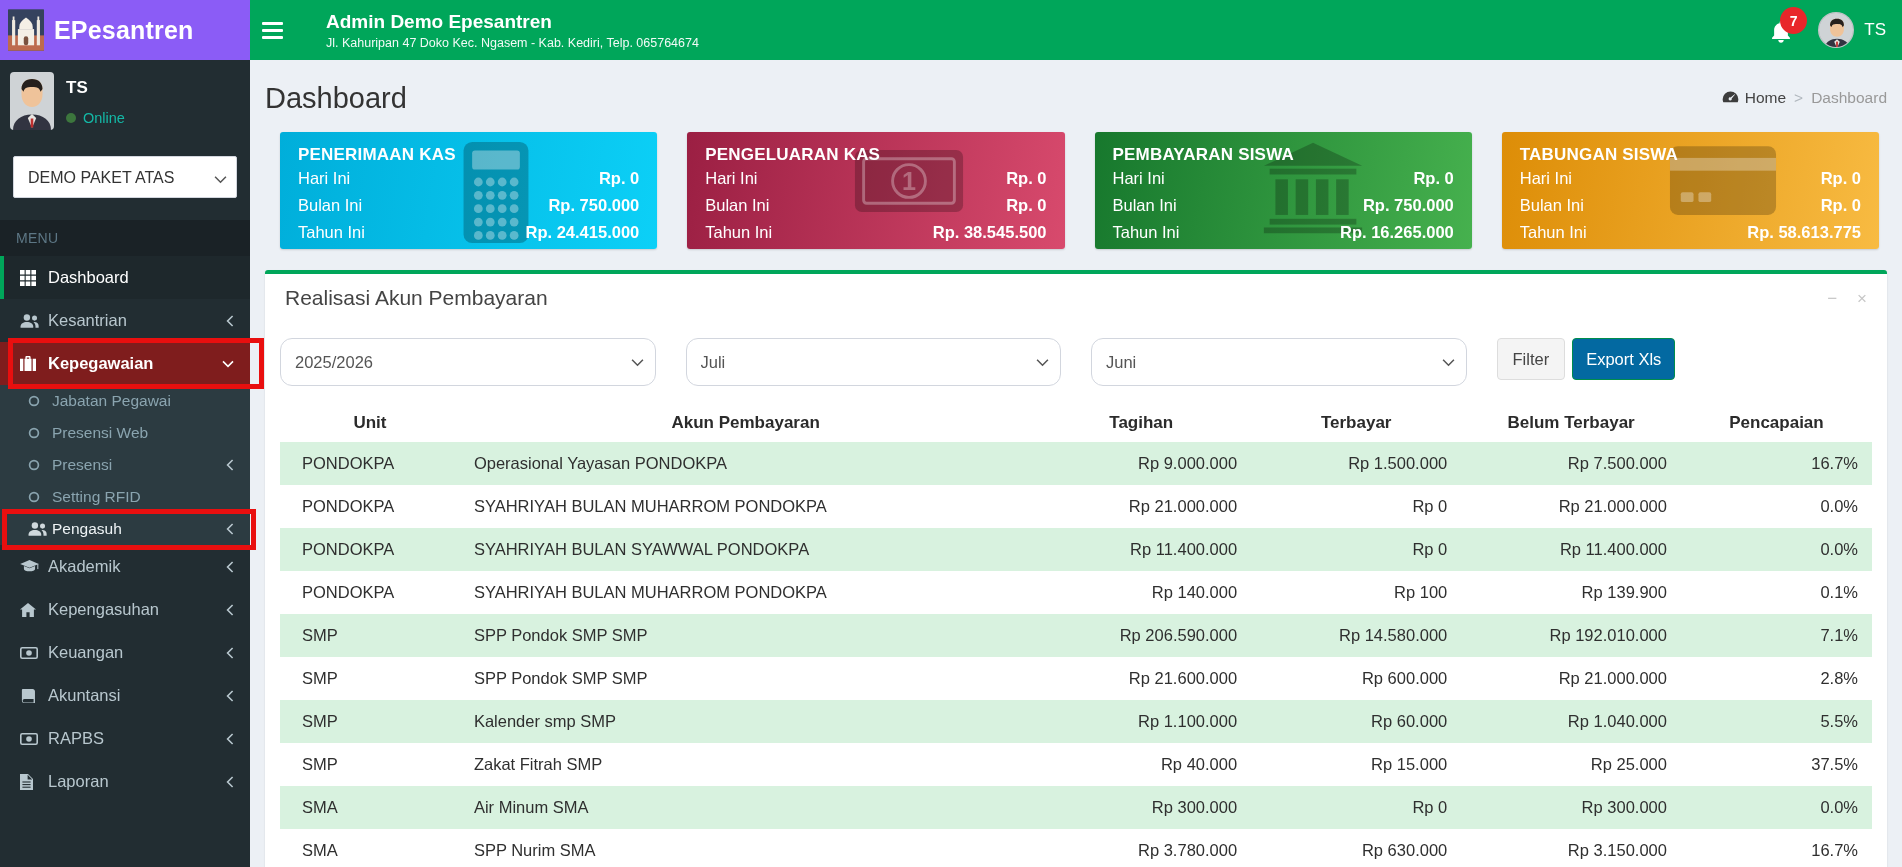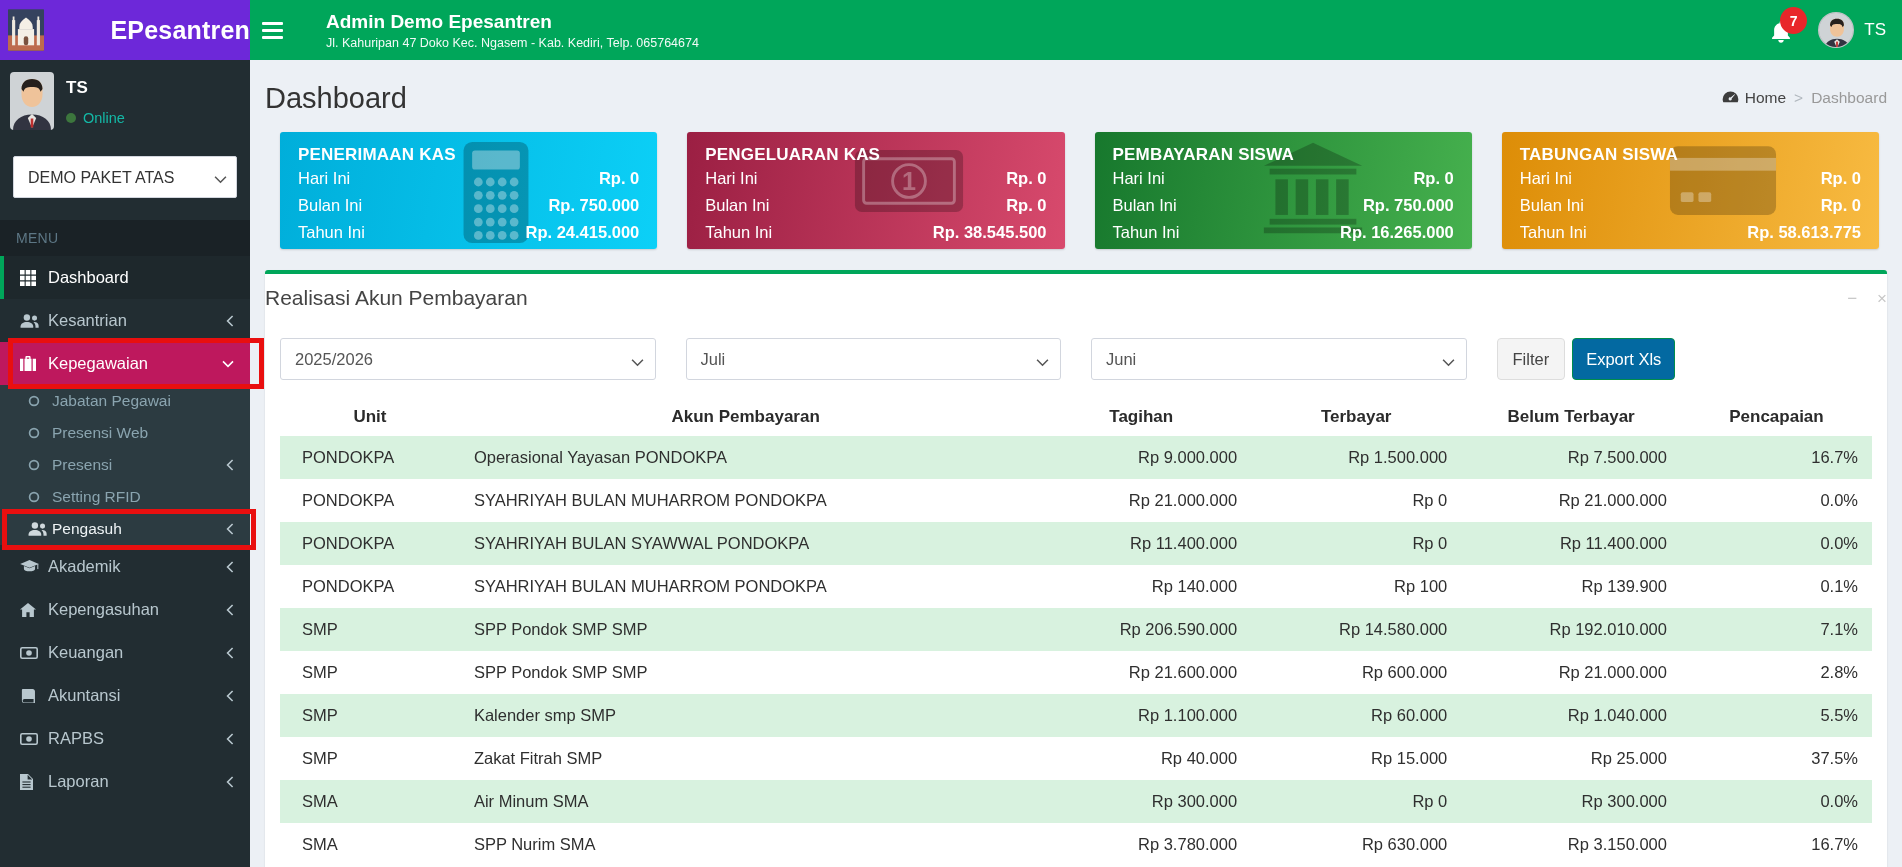--- a/index.html
+++ b/index.html
@@ -1,21 +1,21 @@
 <!DOCTYPE html>
 <html><head>
 <meta charset="utf-8">
 <style>
 * { margin:0; padding:0; box-sizing:border-box; }
 html,body { width:1902px; height:867px; overflow:hidden; }
 body { font-family:"Liberation Sans", sans-serif; background:#ecf0f5; position:relative; }
 
 
 .topbar { position:absolute; top:0; left:0; width:1902px; height:60px; display:flex; z-index:40; }
-.brand { width:250px; height:60px; background:#6d28d9; display:flex; align-items:center; padding-left:8px; gap:10px; cursor:pointer;justify-content:space-between; }
+.brand { width:250px; height:60px; background:#8b5cf6; display:flex; align-items:center; padding-left:8px; gap:10px; cursor:pointer; }
 .brand-logo { width:36px; height:44px; border-radius:2px; overflow:hidden; flex:0 0 auto; }
 .brand-logo svg { display:block; }
 .brand-text { color:#fff; font-size:25px; font-weight:bold; letter-spacing:0.2px; }
 .nav { flex:1; background:#00a65a; display:flex; align-items:center; position:relative;gap:28px; }
 .hamburger { width:44px; height:60px; display:flex; flex-direction:column; justify-content:center; align-items:center; gap:4px; cursor:pointer; }
 .hamburger span { display:block; width:21px; height:3px; background:#fff; border-radius:1px; }
 .site-info { color:#fff; margin-left:4px; }
 .site-title { font-size:19px; font-weight:bold; line-height:24px; margin-top:2px; }
 .site-subtitle { font-size:12.5px; line-height:18px; opacity:0.95; }
 .nav-right { position:absolute; right:16px; top:0; height:60px; display:flex; align-items:center; gap:22px; }
@@ -38,21 +38,21 @@
 .package-select { width:224px; height:42px; background:#fff; border:1px solid #d2d6de; border-radius:2px; font-family:"Liberation Sans",sans-serif; font-size:16px; color:#333; padding:0 30px 0 14px; appearance:none; -webkit-appearance:none; cursor:pointer; }
 .package-wrap .sel-chev { position:absolute; right:10px; top:14px; pointer-events:none; }
 .menu-header { margin-top:22px; background:#1a2226; color:#5d7785; font-size:14px; padding:10px 0 10px 16px; letter-spacing:0.3px; }
 .menu { width:250px; }
 .mi { position:relative; display:flex; align-items:center; height:43px; padding-left:16px; color:#b8c7ce; font-size:16.5px; cursor:pointer; border-left:4px solid transparent; }
 .mi .mi-ic { width:28px; display:flex; align-items:center; flex:0 0 auto; color:#b8c7ce; }
 .mi .mi-lb { flex:1; white-space:nowrap; overflow:hidden; }
 .mi .mi-ch { margin-right:16px; color:#b8c7ce; display:flex; align-items:center; }
 .mi.active { background:#1e282c; color:#fff; border-left-color:#00a65a; }
 .mi.active .mi-ic { color:#fff; }
-.mi.expanded { background:#be185d; color:#fff; }
+.mi.expanded { background:#7f1d1d; color:#fff;font-weight:bold; }
 .mi.expanded .mi-ic, .mi.expanded .mi-ch { color:#fff; }
 .mi.sub { height:32px; background:#2c3b41; font-size:15.5px; padding-left:28px; border-left:none; color:#8aa4af; }
 .mi.sub .mi-ic { width:24px; color:#8aa4af; }
 .mi.sub.bright { color:#eef3f5; }
 .mi.sub.bright .mi-ic { color:#cfd8dc; }
 .mi.annotated::after { content:""; position:absolute; z-index:50; top:-4px; bottom:-4px; left:4px; right:-14px; border:5px solid #e90f0f; pointer-events:none; }
 .mi.sub.annotated::after { left:2px; right:-6px; top:-4px; bottom:-5px; }
 
 
 .content { position:absolute; top:60px; left:250px; width:1652px; height:807px; background:#ecf0f5; z-index:10; }
@@ -66,28 +66,28 @@
 
 .cards { display:grid; grid-template-columns:repeat(4,1fr); gap:30px; margin:16px 23px 0 30px; }
 .card { position:relative; height:117px; border-radius:3px; color:#fff; padding:13px 18px; overflow:hidden; box-shadow:0 1px 2px rgba(0,0,0,0.15); }
 .card-title { font-size:17px; font-weight:bold; letter-spacing:0.2px; position:relative; z-index:2; }
 .card-row { display:flex; justify-content:space-between; font-size:16.5px; line-height:27px; position:relative; z-index:2; }
 .card-row .cr-v { font-weight:bold; }
 .card-wm { position:absolute; left:44%; top:8px; width:110px; height:105px; z-index:1; }
 
 
 .panel { margin:21px 15px 0 15px; background:#fff; border-top:4px solid #00a65a; border-radius:3px; box-shadow:0 1px 2px rgba(0,0,0,0.12); height:600px; overflow:hidden; }
-.panel-head { display:flex; align-items:center; justify-content:space-between; padding:12px 0; height:48px; }
+.panel-head { display:flex; align-items:center; justify-content:space-between; padding:12px 20px; height:48px; }
 .panel-title { font-size:21px; color:#444; }
 .panel-tools { display:flex; gap:20px; }
 .panel-tool { color:#c7c7c7; font-size:17px; cursor:pointer; line-height:1; }
 .panel-body { padding:16px 15px 0 15px; }
 .filters { display:grid; grid-template-columns:repeat(4,1fr); gap:30px; margin-bottom:18px; }
 .sel-wrap { position:relative; }
-.fselect { width:100%; height:42px; background:#fff; border:1px solid #d2d6de; border-radius:3px; font-family:"Liberation Sans",sans-serif; font-size:16.5px; color:#555; padding:0 24px 0 14px; appearance:none; -webkit-appearance:none; cursor:pointer; }
+.fselect { width:100%; height:48px; background:#fff; border:1px solid #d2d6de; border-radius:12px; font-family:"Liberation Sans",sans-serif; font-size:16.5px; color:#555; padding:0 24px 0 14px; appearance:none; -webkit-appearance:none; cursor:pointer; }
 .sel-chev { position:absolute; right:12px; top:15px; pointer-events:none; }
 .btn-row { display:flex; gap:7px; align-items:flex-start; }
 .btn { height:42px; border-radius:4px; font-family:"Liberation Sans",sans-serif; font-size:16.5px; cursor:pointer; }
 .btn-default { background:#f4f4f4; border:1px solid #ddd; color:#444; padding:0 15px; }
 .btn-success { background:#0369a1; border:1px solid #008d4c; color:#fff; padding:0 13px; }
 
 
 table { width:100%; border-collapse:collapse; table-layout:fixed; }
 th { font-size:17px; color:#2b2b2b; font-weight:bold; text-align:center; height:38px; padding:6px 10px; }
 td { font-size:16.5px; color:#2f2f2f; height:43px; padding:6px 14px; white-space:nowrap; overflow:hidden;margin-top:13px; }

